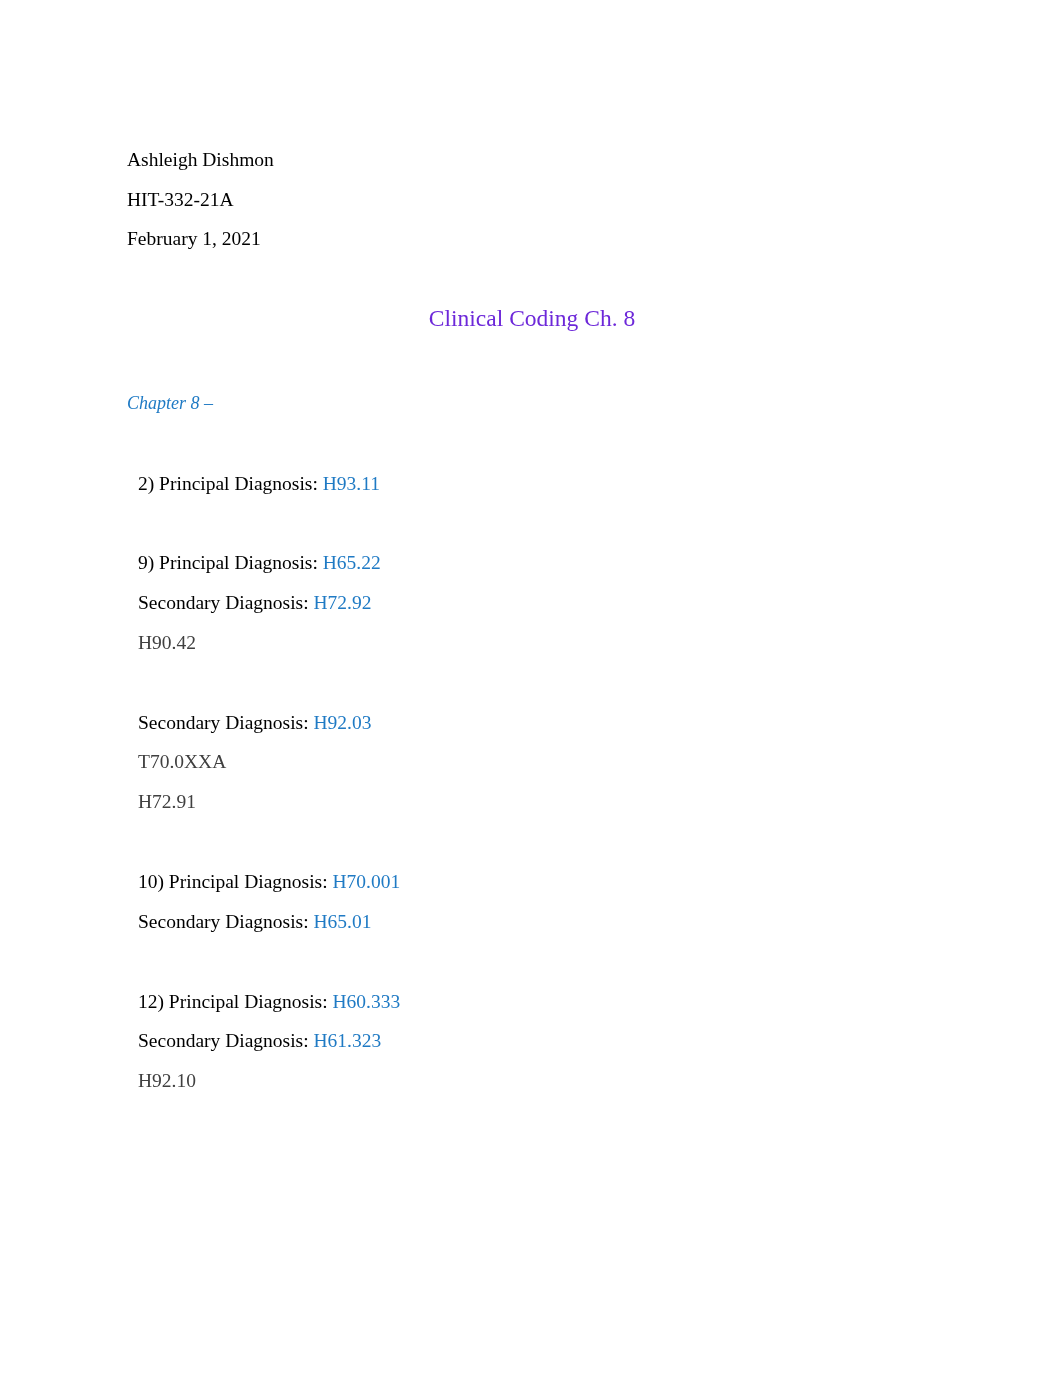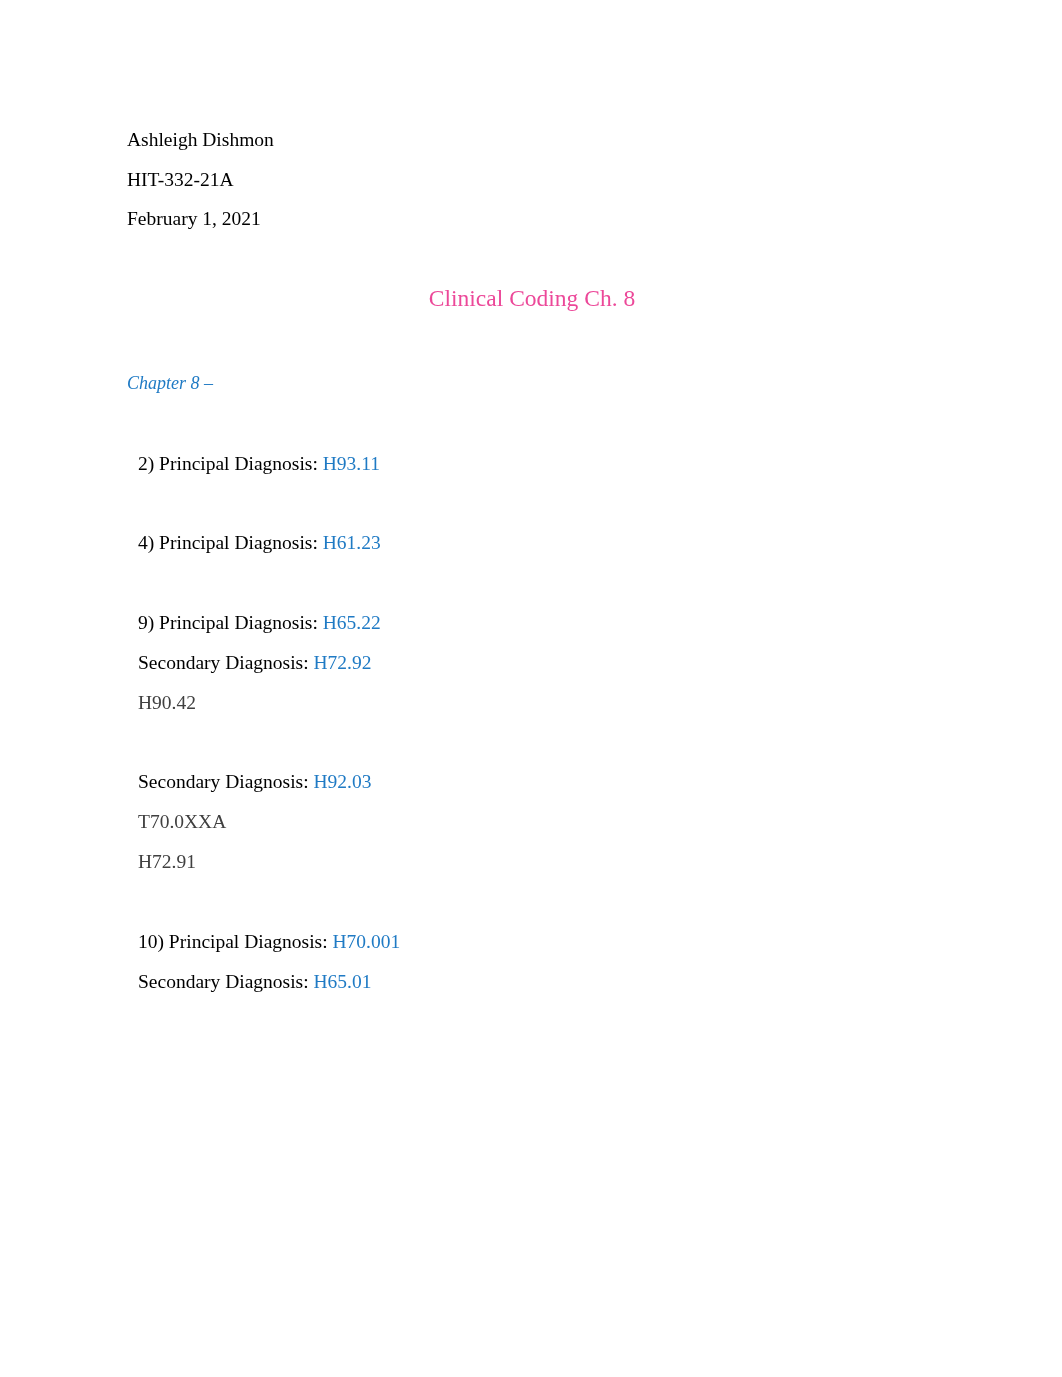--- a/index.html
+++ b/index.html
@@ -19,21 +19,21 @@
   .page {
     position: absolute;
     inset: 0;
     background: #ffffff;
     overflow: hidden;
   }
 
   .content {
     position: absolute;
     left: 127px;
-    top: 120px;
+    top: 140px;
     width: 810px;
   }
 
   
   .hdr-line {
     font-size: 19.5px;
     line-height: 39.5px;
     color: #000000;
     white-space: pre;
   }
@@ -43,21 +43,21 @@
 
   
   .doc-title-wrap {
     width: 810px;
     text-align: center;
     line-height: 39.5px;
   }
   .doc-title {
     display: inline-block;
     font-size: 23.5px;
-    color: #ec4899;
+    color: #6d28d9;
     position: relative;
   }
   
   .doc-title::before {
     content: "";
     position: absolute;
     left: -9px;
     right: -9px;
     top: -3px;
     bottom: -22px;
@@ -119,32 +119,34 @@
 
     <div class="spacer-section"></div>
 
     <div class="section-heading">Chapter 8 –</div>
 
     <div id="answers">
         <div class="dx-group">
           <div class="dx-line"><span class="dx-label">2) Principal Diagnosis:</span> <span class="code">H93.11</span></div>
         </div>
         <div class="dx-group">
-          <div class="dx-line"><span class="dx-label">4) Principal Diagnosis:</span> <span class="code">H61.23</span></div>
-        </div>
-        <div class="dx-group">
           <div class="dx-line"><span class="dx-label">9) Principal Diagnosis:</span> <span class="code">H65.22</span></div>
           <div class="dx-line"><span class="dx-label">Secondary Diagnosis:</span> <span class="code">H72.92</span></div>
           <div class="dx-line code-only">H90.42</div>
         </div>
         <div class="dx-group">
           <div class="dx-line"><span class="dx-label">Secondary Diagnosis:</span> <span class="code">H92.03</span></div>
           <div class="dx-line code-only">T70.0XXA</div>
           <div class="dx-line code-only">H72.91</div>
         </div>
         <div class="dx-group">
           <div class="dx-line"><span class="dx-label">10) Principal Diagnosis:</span> <span class="code">H70.001</span></div>
           <div class="dx-line"><span class="dx-label">Secondary Diagnosis:</span> <span class="code">H65.01</span></div>
         </div>
+        <div class="dx-group">
+          <div class="dx-line"><span class="dx-label">12) Principal Diagnosis:</span> <span class="code">H60.333</span></div>
+          <div class="dx-line"><span class="dx-label">Secondary Diagnosis:</span> <span class="code">H61.323</span></div>
+          <div class="dx-line code-only">H92.10</div>
+        </div>
       </div>
 
   </div>
 </div>
 
 </body></html>

